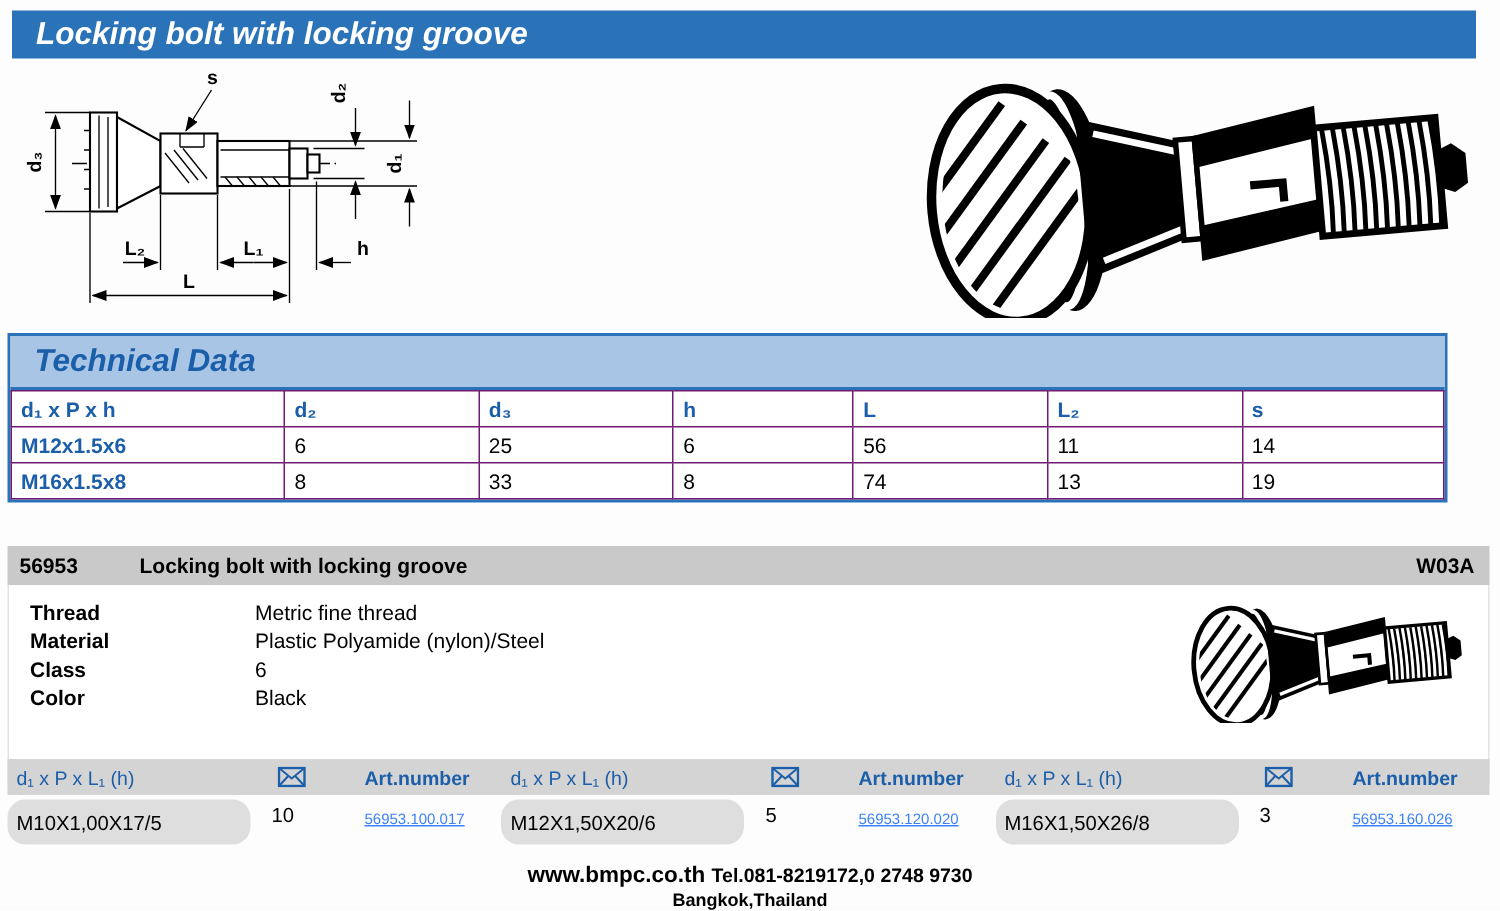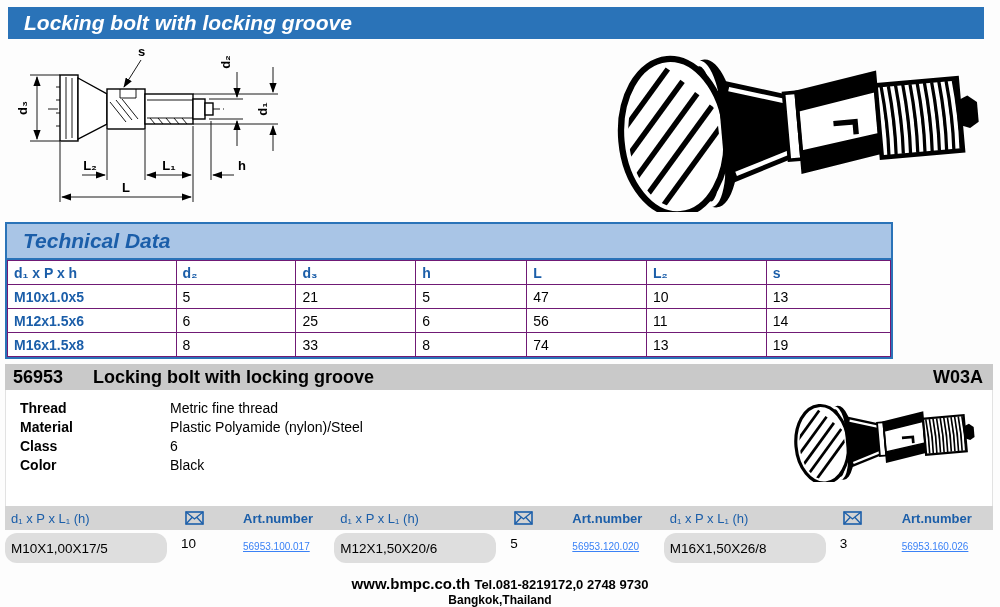--- a/index.html
+++ b/index.html
@@ -12,36 +12,36 @@
             font-size:21px;line-height:32px;padding-left:16px;box-sizing:border-box;}
 
   
   .tech-drawing{position:absolute;left:10px;top:42px;}
   .product-illustration{position:absolute;left:598px;top:40px;}
   svg text.dim{font-family:"Liberation Sans",sans-serif;font-size:13px;font-weight:bold;fill:#000;}
   svg .thin{stroke:#000;stroke-width:0.9;fill:none;}
   svg .part{stroke:#000;stroke-width:1.4;fill:#ffffff;}
 
   
-  .tech-block{position:absolute;left:5px;top:222px;width:888px;border:2px solid #2a73b8;
+  .tech-block{position:absolute;left:5px;top:222px;width:960px;border:2px solid #2a73b8;
               box-sizing:border-box;background:#fff;}
   .tech-band{height:34px;background:#a9c5e6;border-bottom:2px solid #2a73b8;
              color:#1b5ea9;font-weight:bold;font-style:italic;font-size:21px;
              line-height:34px;padding-left:16px;}
   table.tech{width:100%;border-collapse:collapse;table-layout:fixed;font-size:14px;}
   table.tech th, table.tech td{border:1px solid #701a75;padding:2px 6px;height:19px;
              text-align:left;white-space:nowrap;overflow:hidden;}
   table.tech th{color:#1b5ea9;font-weight:bold;background:#fff;}
   table.tech td{color:#000;font-weight:normal;}
   table.tech td.size{color:#1b5ea9;font-weight:bold;}
 
   
   .section-bar{position:absolute;left:5px;top:364px;width:988px;height:26px;
                background:#c9c9c9;display:flex;align-items:center;
-               font-size:18px;font-weight:bold;color:#000;box-sizing:border-box;}
+               font-size:14px;font-weight:bold;color:#000;box-sizing:border-box;}
   .section-bar .code{margin-left:8px;width:80px;}
   .section-bar .stitle{flex:1;}
   .section-bar .pcode{margin-right:10px;}
 
   .details{position:absolute;left:5px;top:390px;width:988px;height:132px;
            border:1px solid #e2e2e2;border-top:none;box-sizing:border-box;background:#fff;}
   .attr-list{margin:9px 0 0 14px;}
   .attr-row{display:flex;font-size:14px;line-height:19px;}
   .attr-row .lbl{width:150px;font-weight:bold;}
   .small-product{position:absolute;right:14px;top:4px;}
@@ -210,29 +210,20 @@
           <tr>
         <th>d₁ x P x h</th>
         <th>d₂</th>
         <th>d₃</th>
         <th>h</th>
         <th>L</th>
         <th>L₂</th>
         <th>s</th>
       </tr>
       <tr>
-        <td class="size">M10x1.0x5</td>
-        <td>5</td>
-        <td>21</td>
-        <td>5</td>
-        <td>47</td>
-        <td>10</td>
-        <td>13</td>
-      </tr>
-      <tr>
         <td class="size">M12x1.5x6</td>
         <td>6</td>
         <td>25</td>
         <td>6</td>
         <td>56</td>
         <td>11</td>
         <td>14</td>
       </tr>
       <tr>
         <td class="size">M16x1.5x8</td>

